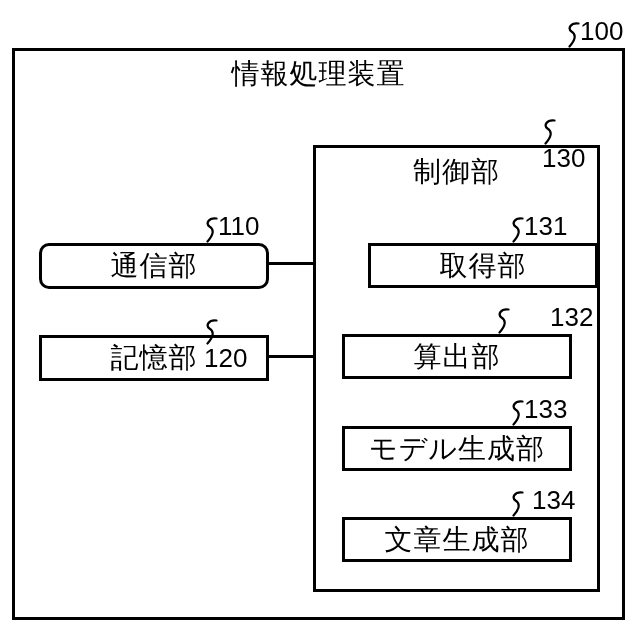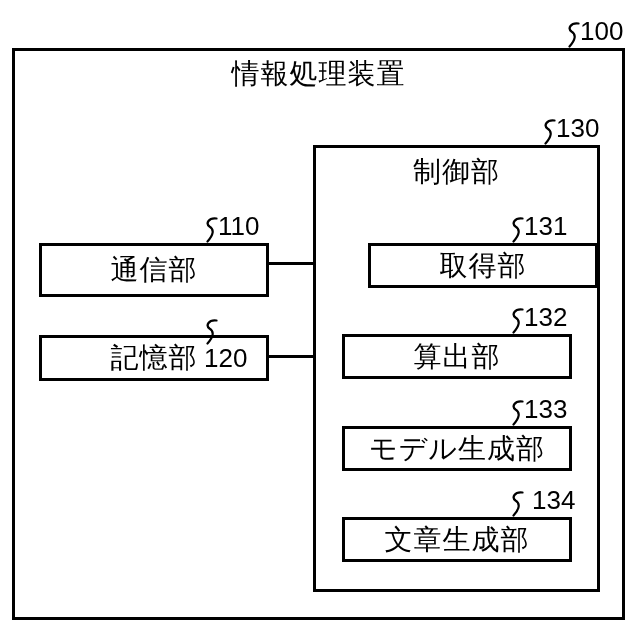--- a/index.html
+++ b/index.html
@@ -10,21 +10,21 @@
     font-family:"Liberation Sans","DejaVu Sans",sans-serif; color:var(--line);
     overflow:hidden;
   }
   .box { position:absolute; border:3px solid var(--line); background:var(--bg); }
   .outer-box  { left:12px;  top:48px;  width:613px; height:572px; }
   .ctrl-box   { left:313px; top:145px; width:287px; height:447px; }
   .unit {
     display:flex; align-items:center; justify-content:center;
     font-size:28px; letter-spacing:1px; line-height:1;
   }
-  .u-comm  { left:39px;  top:243px; width:230px; height:54px; }
+  .u-comm  { left:39px;  top:243px; width:230px; height:46px;border-radius:10px; }
   .u-stor  { left:39px;  top:335px; width:230px; height:46px; }
   .u-acq   { left:342px; top:243px; width:230px; height:45px;margin-left:26px; }
   .u-calc  { left:342px; top:334px; width:230px; height:45px; }
   .u-model { left:342px; top:426px; width:230px; height:45px;text-align:right; }
   .u-text  { left:342px; top:517px; width:230px; height:45px; }
   .heading {
     position:absolute; text-align:center; font-size:28px; letter-spacing:1px; line-height:1;
   }
   .h-device { left:12px;  top:60px;  width:613px; }
   .h-ctrl   { left:313px; top:158px; width:287px; }
@@ -32,25 +32,25 @@
   .c1 { left:269px; top:262px; width:44px; }
   .c2 { left:269px; top:355px; width:44px; }
   .ref {
     position:absolute; display:flex; align-items:flex-start;
     font-size:26px; line-height:26px; white-space:nowrap;
   }
   .ref svg { width:14px; height:26px; margin-top:4px; flex:0 0 auto; }
   .ref svg path { fill:none; stroke:var(--line); stroke-width:2.2; stroke-linecap:round; }
   .ref .num { display:block; }
   .r100 { left:566px; top:18px;  }
-  .r130 { left:542px; top:115px; }
+  .r130 { left:542px; top:115px;flex-direction:column; }
   .r110 { left:204px; top:213px; }
   .r120 { left:204px; top:315px;flex-direction:column; }
   .r131 { left:510px; top:213px; }
-  .r132 { left:510px; top:304px; }
+  .r132 { left:496px; top:304px;gap:40px; }
   .r133 { left:510px; top:396px; }
   .r134 { left:510px; top:487px;gap:8px; }
 </style>
 </head>
 <body>
 
 <div class="stage">
 
   <div class="box outer-box"></div>
   <div class="heading h-device">情報処理装置</div>

